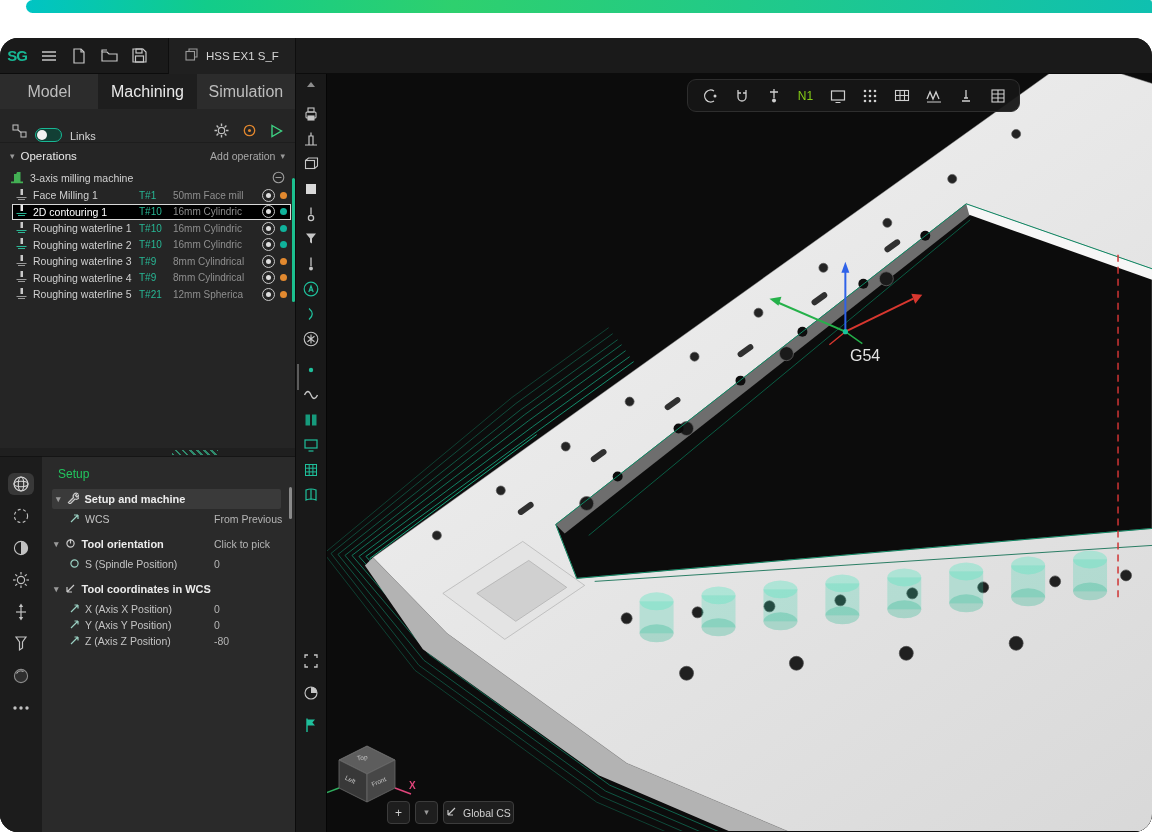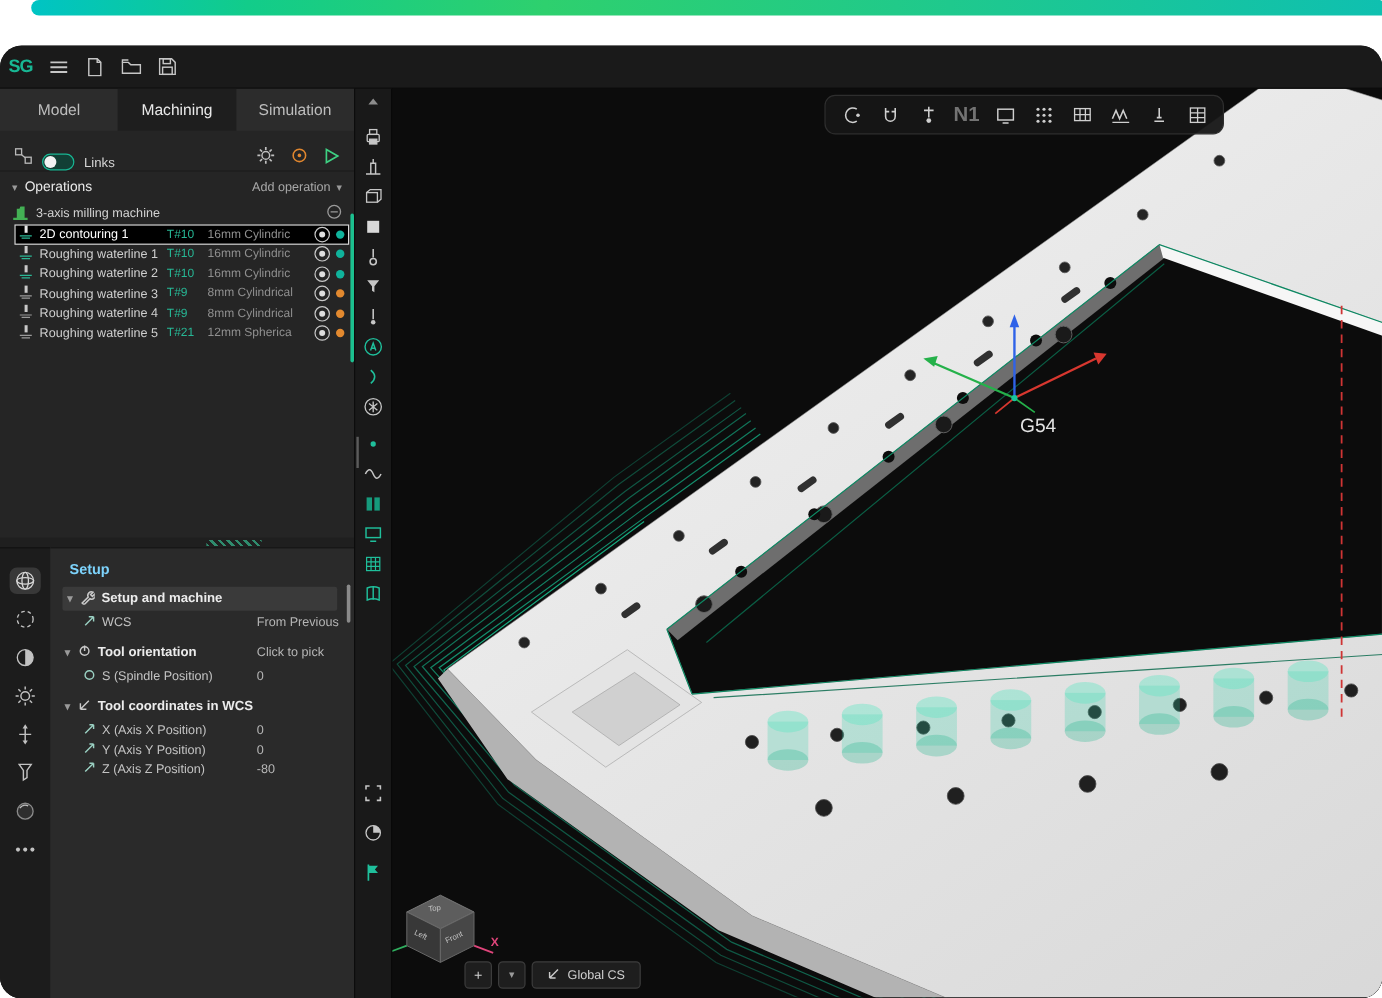--- a/index.html
+++ b/index.html
@@ -15,21 +15,21 @@
 
   
   .topbar{position:absolute;top:0;left:0;right:0;height:36px;background:#1a1a1a;display:flex;align-items:center;border-bottom:1px solid #0c0c0c}
   .logo{width:34px;text-align:center;color:#18b794;font-weight:bold;font-size:15px;letter-spacing:-1px}
   .tb-icon{width:30px;height:26px;display:flex;align-items:center;justify-content:center;border-radius:4px}
   .doc-tab{height:36px;display:flex;align-items:center;gap:8px;padding:0 16px;margin-left:14px;background:#202020;border-left:1px solid #0e0e0e;border-right:1px solid #0e0e0e;color:#d6d6d6;font-size:11.5px}
 
   
   .panel{position:absolute;top:36px;left:0;width:295px;bottom:0;background:#252525}
   .tabs{display:flex;height:35px;background:#2c2c2c}
-  .tab{flex:1;display:flex;align-items:center;justify-content:center;font-size:13px;color:#bdbdbd}
+  .tab{flex:1;display:flex;align-items:center;justify-content:center;font-size:16px;color:#bdbdbd}
   .tab.active{background:#1e1e1e;color:#e9e9e9}
   .links-row{height:34px;display:flex;align-items:flex-end;padding:0 12px;gap:8px;border-bottom:1px solid #1d1d1d}
   .links-label{color:#d5d5d5;font-size:11px}
   .toggle{width:27px;height:14px;border:1px solid #18b794;border-radius:8px;background:#123f35;position:relative}
   .toggle i{position:absolute;left:1px;top:1px;width:10px;height:10px;border-radius:50%;background:#f2f2f2;display:block}
   .links-right{margin-left:auto;display:flex;align-items:center;gap:13px}
   .ops-head{height:26px;display:flex;align-items:center;padding:0 10px;gap:6px}
   .ops-title{font-size:11.5px;font-weight:normal;color:#e9e9e9}
   .add-op{margin-left:auto;display:flex;align-items:center;gap:5px;color:#a8a8a8;font-size:10.5px}
   .chev{color:#9a9a9a;font-size:9px;line-height:1}
@@ -47,21 +47,21 @@
   .tree-scroll{position:absolute;right:0;top:104px;width:3px;height:124px;background:#1cc08f;border-radius:2px}
   .divider{position:absolute;top:374px;left:0;right:0;height:8px;background:#1f1f1f;display:flex;align-items:center}
   .handle{margin-left:172px;width:46px;height:5px;background:repeating-linear-gradient(45deg,#2f8b6d 0 2px,transparent 2px 5px)}
 
   
   .leftstrip{position:absolute;left:0;top:382px;bottom:0;width:42px;background:#1c1c1c;border-top:1px solid #121212}
   .ls{position:absolute;top:16px;left:0;width:42px;display:flex;flex-direction:column;align-items:center;gap:10px}
   .ls .ic{width:26px;height:22px;display:flex;align-items:center;justify-content:center;border-radius:6px}
   .ls .ic.active{background:#383838}
   .setup{position:absolute;left:42px;right:0;top:382px;bottom:0;background:#2a2a2a;border-top:1px solid #151515}
-  .setup-title{font-size:12px;font-weight:bold;color:#7dd3fc;padding:10px 0 8px 16px}
+  .setup-title{font-size:12px;font-weight:normal;color:#22c55e;padding:10px 0 8px 16px}
   .g-head{display:flex;align-items:center;height:20px;gap:6px;padding-left:12px;font-size:11px;font-weight:bold;color:#ececec;position:relative;margin-bottom:2px}
   .g-head.hl{background:#3a3a3a;margin:0 14px 2px 10px;border-radius:2px;padding-left:4px}
   .g-head .val{position:absolute;left:172px;font-weight:normal;color:#b5b5b5;font-size:10.5px}
   .c-row{display:flex;align-items:center;height:16px;padding-left:27px;gap:5px;font-size:10.5px;color:#c3c3c3;position:relative}
   .c-row .val{position:absolute;left:172px;color:#b5b5b5}
   .group{margin-bottom:7px}
   .setup-scroll{position:absolute;right:3px;top:30px;width:3px;height:32px;background:#8a8a8a;border-radius:2px}
 
   
   .mid{position:absolute;top:36px;left:295px;width:32px;bottom:0;background:#191919;border-left:1px solid #0c0c0c;border-right:1px solid #050505}
@@ -70,29 +70,29 @@
   .mid-icons{position:absolute;top:31px;left:0;right:0;display:flex;flex-direction:column;align-items:center;gap:7px}
   .mid-icons .mi{width:18px;height:18px;display:flex;align-items:center;justify-content:center}
   .mid-bottom{position:absolute;top:578px;left:0;right:0;display:flex;flex-direction:column;align-items:center;gap:10px}
   .mid-scroll{position:absolute;left:1px;top:290px;width:2px;height:26px;background:#5c5c5c}
 
   
   .vp{position:absolute;top:36px;left:327px;right:0;bottom:0;background:#0c0c0c;overflow:hidden}
   .scene{position:absolute;inset:0}
   .vtb{position:absolute;left:360px;top:5px;height:33px;display:flex;align-items:center;gap:13px;padding:0 12px;background:rgba(22,22,22,.95);border:1px solid #2e2e2e;border-radius:9px}
   .vtb .vi{width:19px;height:19px;display:flex;align-items:center;justify-content:center}
-  .n1{color:#737373;font-weight:bold;font-size:17px}
+  .n1{color:#84cc16;font-weight:normal;font-size:12px}
   .g54{position:absolute;left:523px;top:273px;color:#e3e3e3;font-size:16px}
   .cube{position:absolute;left:-6px;top:660px;width:92px;height:88px}
   .cf{position:absolute;font-size:6.5px;color:#c4c4c4;pointer-events:none}
   .axX{position:absolute;left:88px;top:46px;color:#e0457b;font-size:10px;font-weight:bold}
   .bb{position:absolute;left:60px;top:727px;display:flex;gap:5px}
   .btn{height:23px;background:#1e1e1e;border:1px solid #3c3c3c;border-radius:4px;color:#d0d0d0;display:flex;align-items:center;justify-content:center;font-size:12px}
   .btn.sq{width:23px}
-  .btn.cs{padding:0 12px;gap:6px;font-size:10.5px}
+  .btn.cs{padding:0 2px;gap:6px;font-size:10.5px}
 </style>
 </head>
 <body>
 
 <div class="grad"></div>
 
 <div class="app">
 
   <div class="topbar">
     <span class="logo">SG</span>
@@ -117,20 +117,29 @@
           <path d="M1 3V1h5"></path>
         </svg>
     </span>
     <span class="tb-icon">
       <svg width="15" height="15" fill="none" stroke="#c6c6c6" stroke-width="1.2">
           <path d="M1 1h10l3 3v10H1z"></path>
           <rect x="4" y="1" width="6" height="4"></rect>
           <rect x="3.5" y="8" width="8" height="6"></rect>
         </svg>
     </span>
+    <div class="doc-tab">
+      <span>
+        <svg width="13" height="13" fill="none" stroke="#9a9a9a" stroke-width="1.1">
+            <rect x="1" y="3.5" width="8.5" height="8.5"></rect>
+            <path d="M4 3.5V1h8v8h-2.5"></path>
+          </svg>
+      </span>
+      <span>HSS EX1 S_F</span>
+    </div>
   </div>
 
   <div class="panel">
     <div class="tabs">
       <div class="tab">Model</div>
       <div class="tab active">Machining</div>
       <div class="tab">Simulation</div>
     </div>
 
     <div class="links-row">
@@ -192,20 +201,33 @@
       </span>
       <span>3-axis milling machine</span>
       <span class="right">
         <svg width="13" height="13" fill="none" stroke="#9a9a9a" stroke-width="1.1">
             <circle cx="6.5" cy="6.5" r="5.3"></circle>
             <line x1="3.5" y1="6.5" x2="9.5" y2="6.5"></line>
           </svg>
       </span>
     </div>
 
+    <div class="row">
+      <span><svg width="13" height="13">
+            <rect x="5.5" y="1" width="2.5" height="6" fill="#c9c9c9"></rect>
+            <path d="M1.5 9.5h10M3 11.5h7" stroke="#9a9a9a" fill="none"></path>
+          </svg></span>
+      <span class="name">Face Milling 1</span>
+      <span class="tool">T#1</span>
+      <span class="desc">50mm Face mill</span>
+      <span class="rec">
+          <i></i>
+        </span>
+      <span class="dot orange"></span>
+    </div>
     <div class="row selected">
       <span><svg width="13" height="13">
             <rect x="5.5" y="1" width="2.5" height="6" fill="#e8e8e8"></rect>
             <path d="M1.5 9.5h10M3 11.5h7" stroke="#2bb795" fill="none"></path>
           </svg></span>
       <span class="name">2D contouring 1</span>
       <span class="tool">T#10</span>
       <span class="desc">16mm Cylindric</span>
       <span class="rec">
           <i></i>

